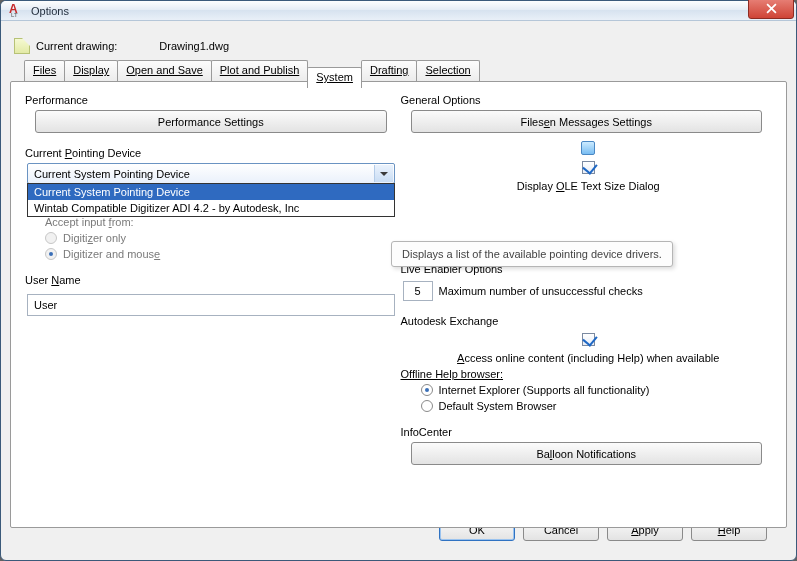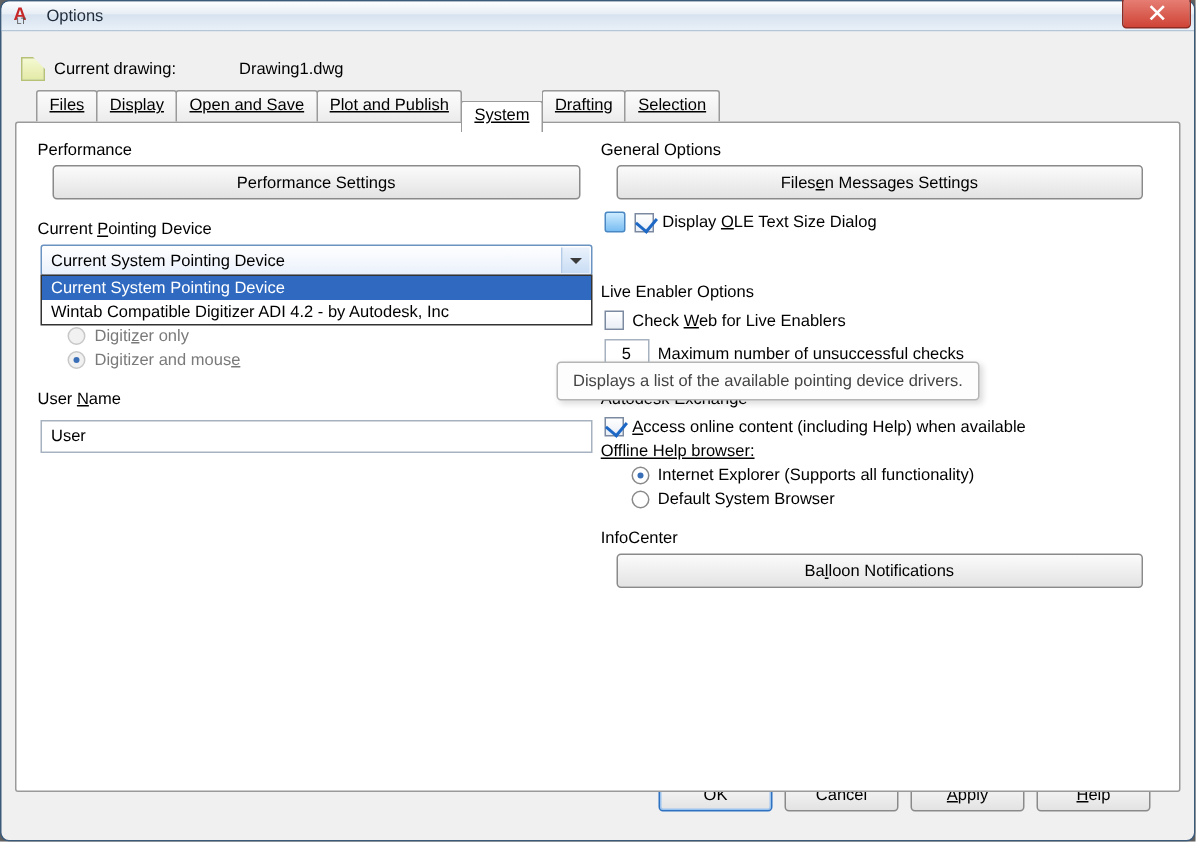--- a/index.html
+++ b/index.html
@@ -33,30 +33,30 @@
   .dd-caret { position:absolute; right:6px; top:8px; width:0; height:0; border:4px solid transparent; border-top-color:#3a3a3a; z-index:2; }
   .dd-list { position:absolute; left:0; right:0; top:20px; border:1px solid #333; background:#fff; z-index:100; }
   .dd-item { padding:2px 6px; white-space:nowrap; }
   .dd-item.sel { background:#2f6ac0; color:#fff; }
   .radio-row { display:flex; align-items:center; gap:6px; margin:4px 0 2px 22px; color:#7a7a7a; }
   .radio-row.enabled { color:#000; }
   .radio { width:12px; height:12px; border:1px solid #8a8a8a; border-radius:50%; background:#fff; position:relative; }
   .radio.disabled { background:#f1f1f1; border-color:#c7c7c7; }
   .radio.checked::after { content:""; position:absolute; left:3px; top:3px; width:4px; height:4px; background:#3a6fb7; border-radius:50%; }
   .text-input { width:calc(100% - 8px); margin:4px 0 0 4px; height:22px; border:1px solid #a7b2c0; padding:0 6px; background:#fff; }
-  .check-row { display:flex; align-items:center; gap:6px; margin:6px 0 4px 4px; }
+  .check-row { display:flex; align-items:center; gap:6px; margin:6px 0 4px 4px;flex-direction:column; }
   .check { width:13px; height:13px; border:1px solid #7b8aa1; background:linear-gradient(#fff,#e9eef6); position:relative; }
   .check.checked::after { content:""; position:absolute; left:2px; top:-1px; width:8px; height:10px; border-right:2px solid #1e68c5; border-bottom:2px solid #1e68c5; transform:rotate(40deg); }
   .row-icon { width:14px; height:14px; background:linear-gradient(#ccebff,#79bdf2); border:1px solid #4a88c4; border-radius:2px; }
   .num-box { width:30px; height:20px; border:1px solid #a7b2c0; background:#fff; display:flex; align-items:center; justify-content:center; margin-right:6px; }
   .flex-row { display:flex; align-items:center; margin:6px 0 4px 4px; }
   .footer-btns { position:absolute; right:20px; bottom:10px; display:flex; gap:8px; }
   .btn { width:76px; height:23px; border:1px solid #8a8a8a; border-radius:3px; background:linear-gradient(#fbfbfb,#e3e3e3); cursor:pointer; }
   .btn.default { border:1px solid #2f72c2; box-shadow: inset 0 0 0 1px #9ac3ef; }
-  .tooltip { position:absolute; left:361px; top:207px; background:#fdfdfd; border:1px solid #b5b5b5; border-radius:3px; padding:6px 10px; box-shadow:2px 2px 4px rgba(0,0,0,.14); z-index:200; color:#444; }
+  .tooltip { position:absolute; left:381px; top:207px; background:#fdfdfd; border:1px solid #b5b5b5; border-radius:3px; padding:6px 10px; box-shadow:2px 2px 4px rgba(0,0,0,.14); z-index:200; color:#444; }
   .mt10 { margin-top:14px; }
   .mt4 { margin-top:4px;text-decoration:underline; }
   .indent { margin-left:22px; }
   u { text-decoration: underline; }
 </style>
 </head>
 <body>
 
 <div class="window">
 
@@ -109,20 +109,23 @@
                 <span>Current System Pointing Device</span>
                 <span class="dd-caret"></span>
               </div>
               <div class="dd-list">
                 <div class="dd-item sel">Current System Pointing Device</div>
                 <div class="dd-item">Wintab Compatible Digitizer ADI 4.2 - by Autodesk, Inc</div>
               </div>
             </div>
 
             <div style="height:30px"></div>
+            <div class="group-label indent" style="color:#7a7a7a">
+              <span>Accept input </span><u>f</u><span>rom:</span>
+            </div>
             <div class="radio-row">
               <span class="radio disabled"></span>
               <span><span>Digiti</span><u>z</u><span>er only</span></span>
             </div>
             <div class="radio-row">
               <span class="radio disabled checked"></span>
               <span><span>Digitizer and mous</span><u>e</u></span>
             </div>
 
             <div class="group-label mt10">
@@ -142,24 +145,20 @@
               <span class="check checked"></span>
               <span><span>Display </span><u>O</u><span>LE Text Size Dialog</span></span>
             </div>
             <div class="check-row" style="visibility:hidden">
               <span class="row-icon"></span>
                 <span class="check"></span>
                 <span>x</span>
             </div>
 
             <div class="group-label mt10">Live Enabler Options</div>
-            <div class="check-row">
-              <span class="check"></span>
-              <span><span>Check </span><u>W</u><span>eb for Live Enablers</span></span>
-            </div>
             <div class="flex-row">
               <span class="num-box">5</span>
               <span>Maximum number of unsuccessful checks</span>
             </div>
 
             <div class="group-label mt10">Autodesk Exchange</div>
             <div class="check-row">
               <span class="check checked"></span>
               <span><u>A</u><span>ccess online content (including Help) when available</span></span>
             </div>

